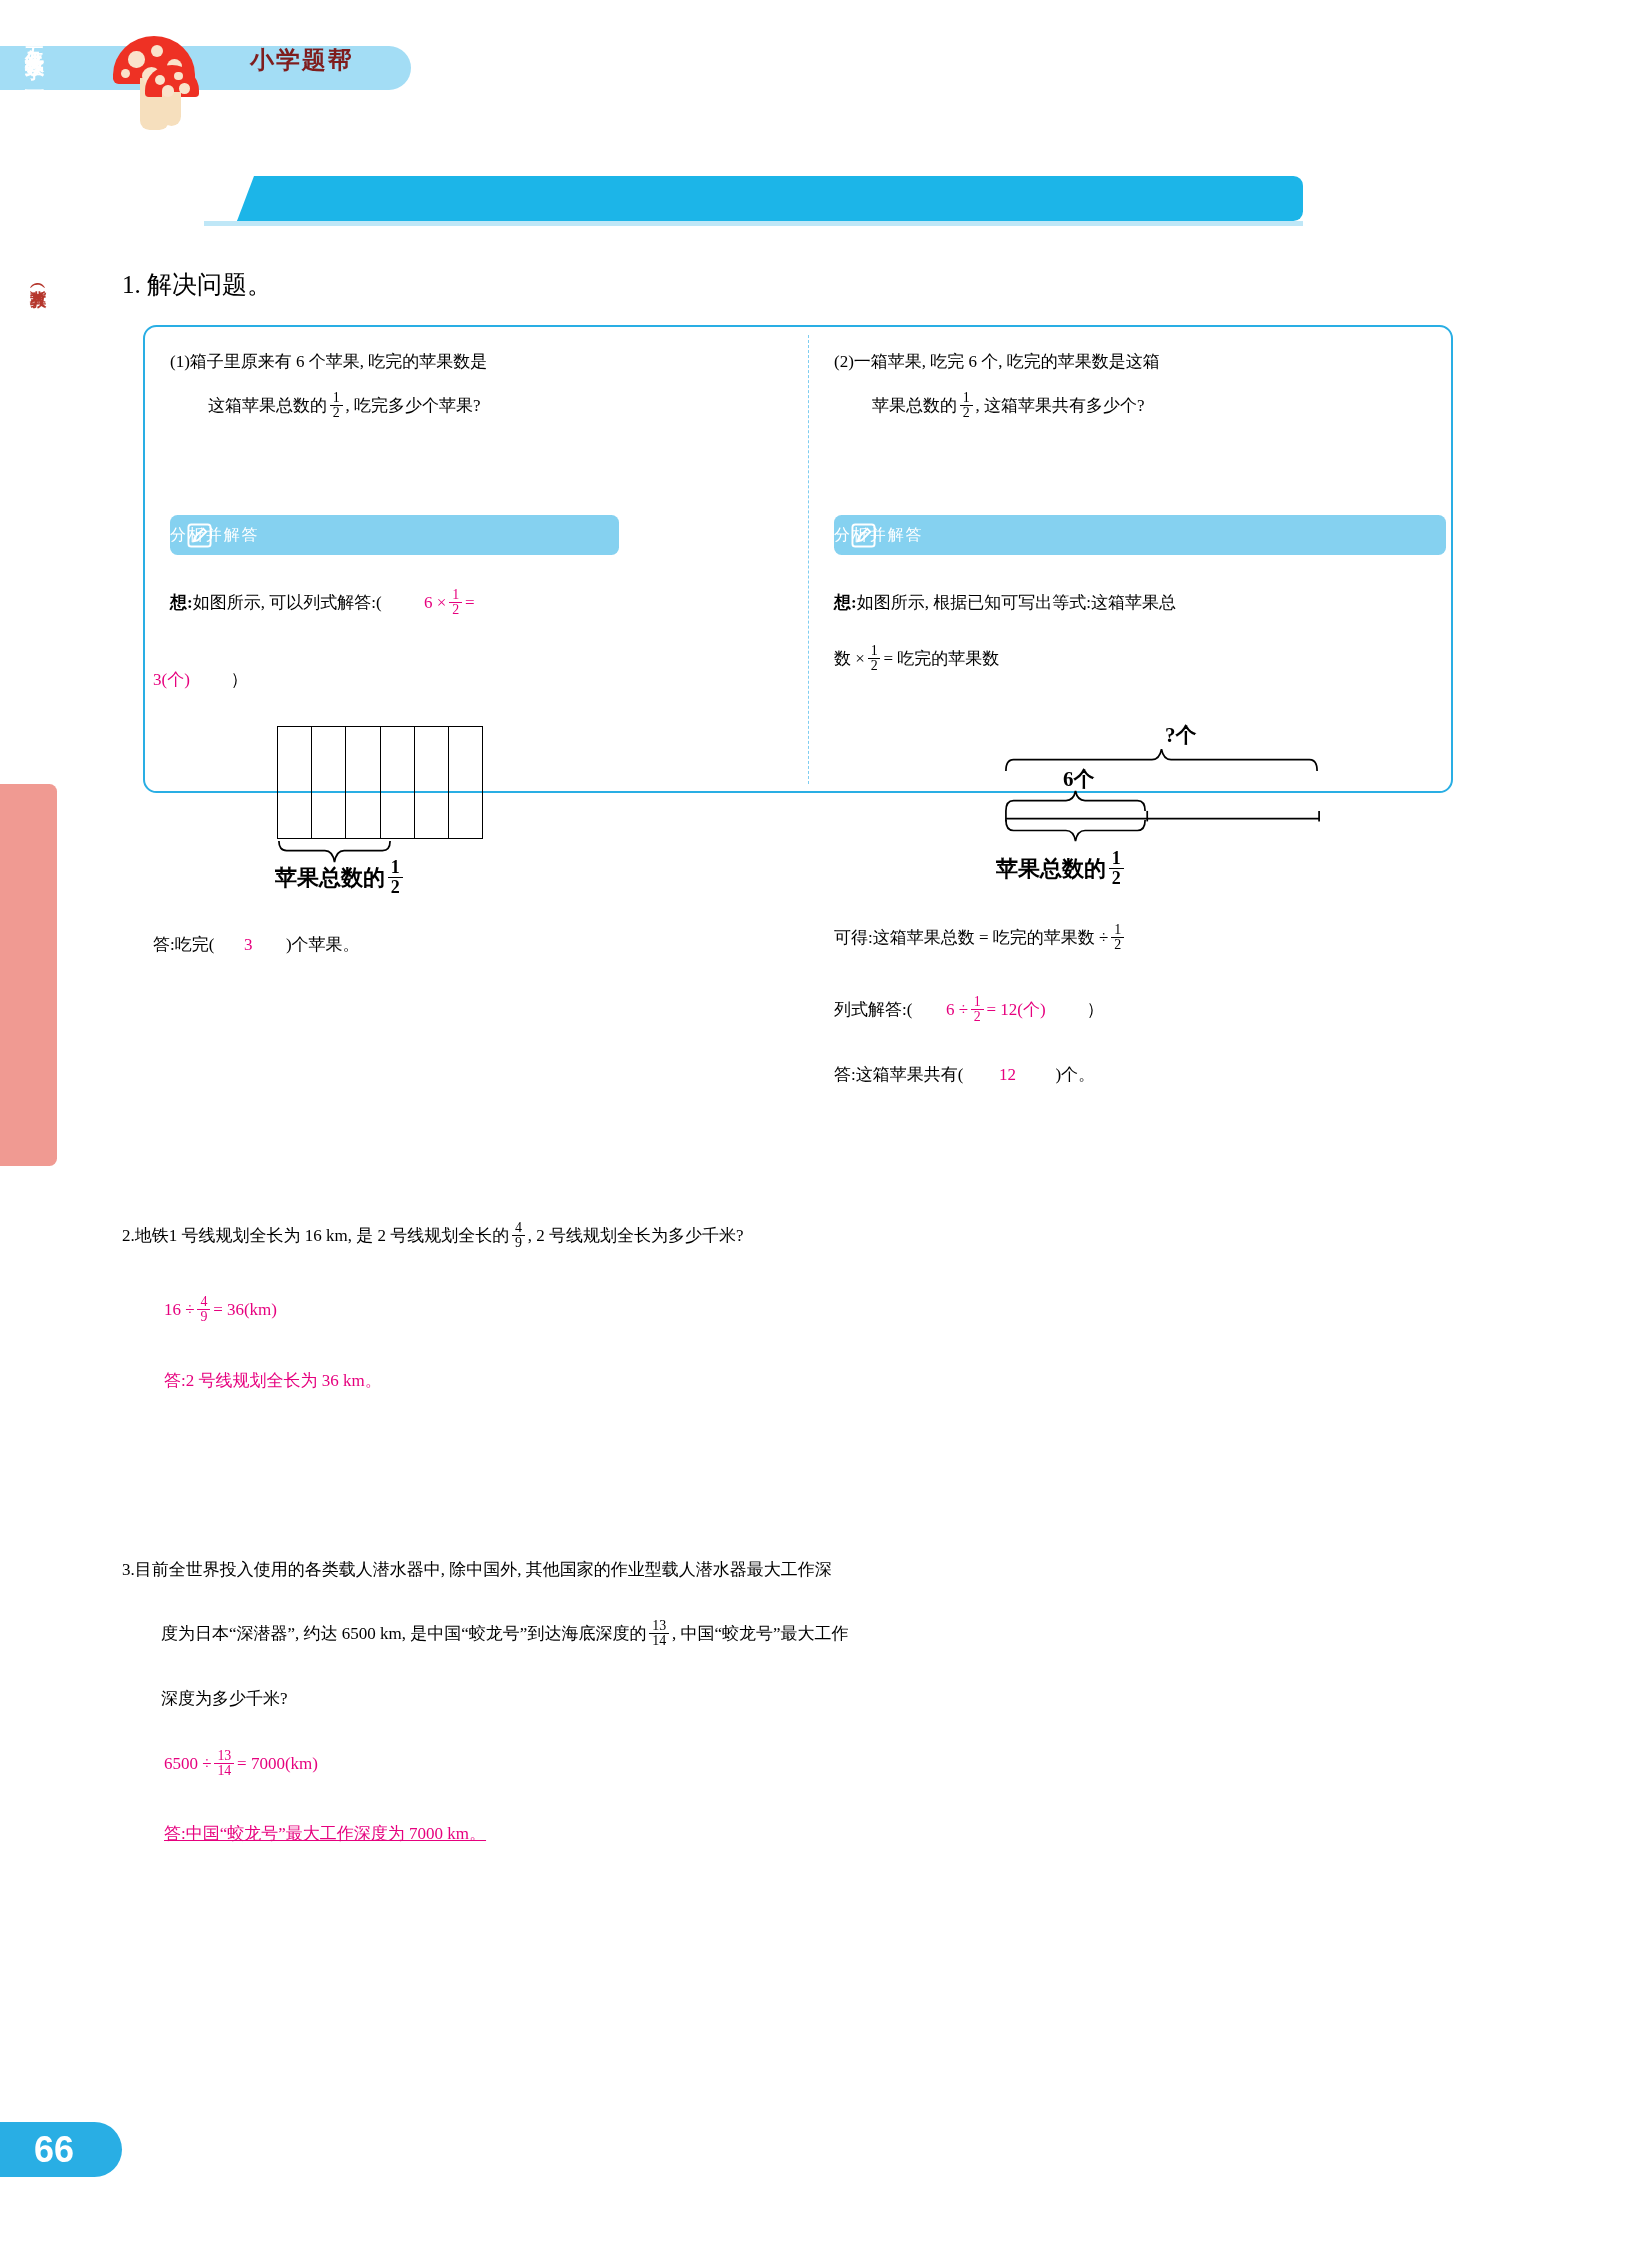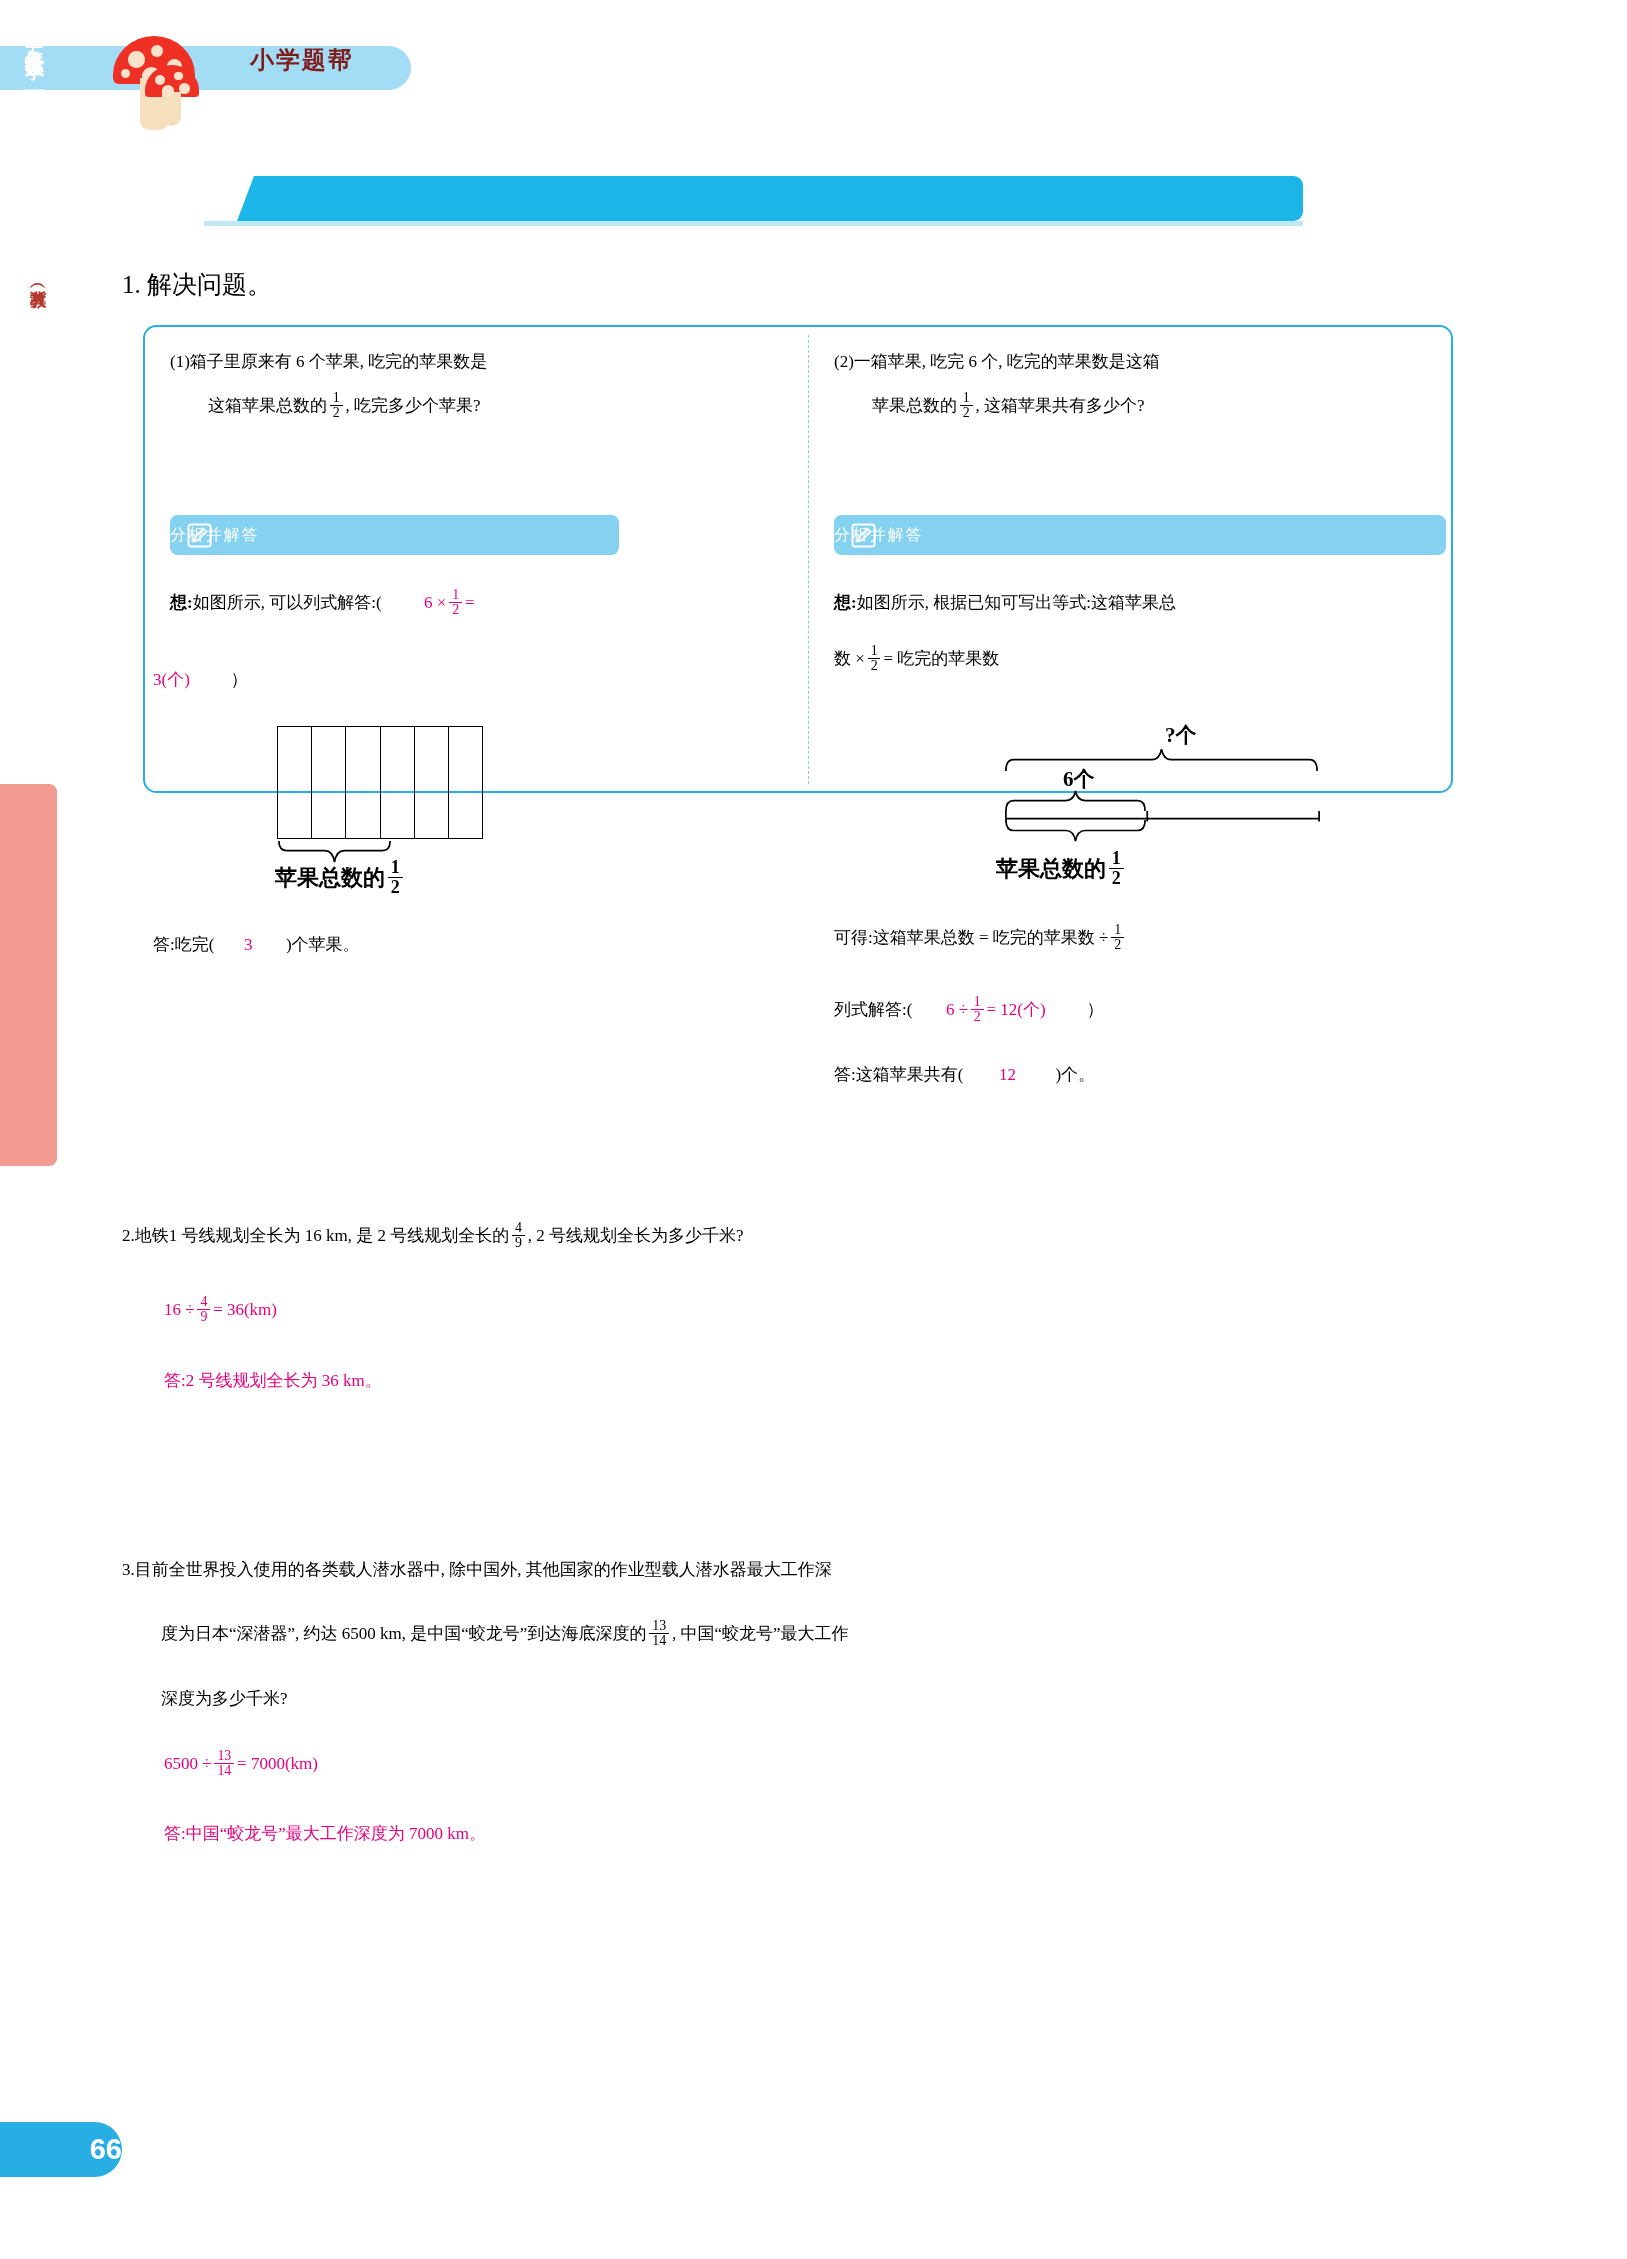--- a/index.html
+++ b/index.html
@@ -105,23 +105,24 @@
   
   .page-tab {
     position: absolute; left: 0; top: 2122px;
     width: 122px; height: 55px;
     background: #29aee4;
     border-top-right-radius: 28px; border-bottom-right-radius: 28px;
   }
   .page-num {
     position: absolute; left: 0; top: 2122px;
     width: 122px; height: 55px;
-    line-height: 55px; text-align: right;
-    font-size: 29px; color: #ffffff; font-weight: bold;
-    font-family: "Liberation Sans", sans-serif;
+    line-height: 55px; text-align: left;
+    font-size: 36px; color: #ffffff; font-weight: bold;
+    font-family: "Liberation Sans", sans-serif;
+    padding-left: 34px;
   }
 
   
   .q-num {
     position: absolute;
     font-size: 25px; line-height: 38px;
     white-space: nowrap;
   }
   .body-line {
     position: absolute;
@@ -349,17 +350,17 @@
 <div class="body-line" style="left:122px; top:1550px;">
   <span>3.</span><span>目前全世界投入使用的各类载人潜水器中, 除中国外, 其他国家的作业型载人潜水器最大工作深</span>
 </div>
 <div class="body-line" style="left:161px; top:1614px;">
   <span>度为日本“深潜器”, 约达 6500 km, 是中国“蛟龙号”到达海底深度的</span><span class="frac"><span class="num">13</span><span class="den">14</span></span><span>, 中国“蛟龙号”最大工作</span>
 </div>
 <div class="body-line" style="left:161px; top:1679px;">深度为多少千米?</div>
 <div class="body-line pink" style="left:164px; top:1744px;">
   <span>6500 ÷</span><span class="frac"><span class="num">13</span><span class="den">14</span></span><span>= 7000(km)</span>
 </div>
-<div class="body-line pink" style="left:164px; top:1814px;">答:中国“蛟龙号”最大工作深度为 7000 km。</div>
+<div class="body-line pink" style="left:164px; top:1814px;text-decoration:underline;">答:中国“蛟龙号”最大工作深度为 7000 km。</div>
 
 <div class="page-tab"></div>
 <div class="page-num">66</div>
 
 
 </body></html>

